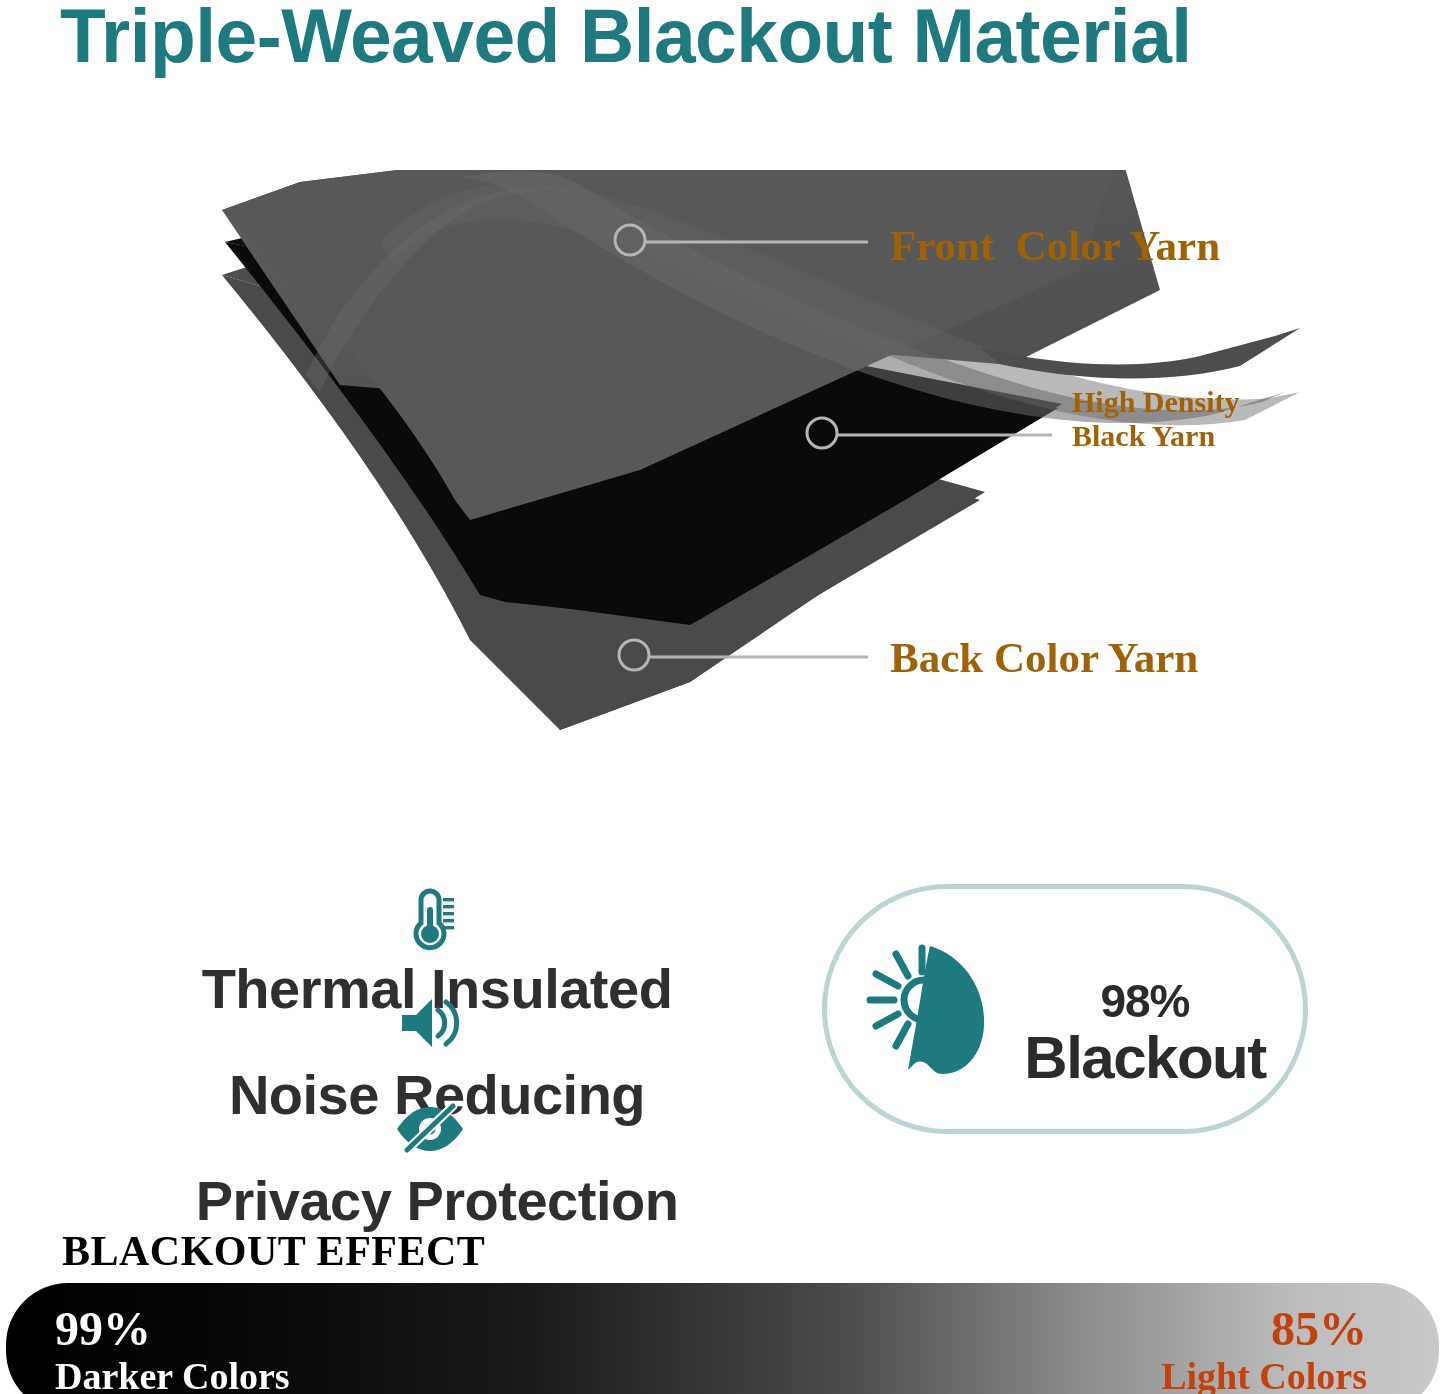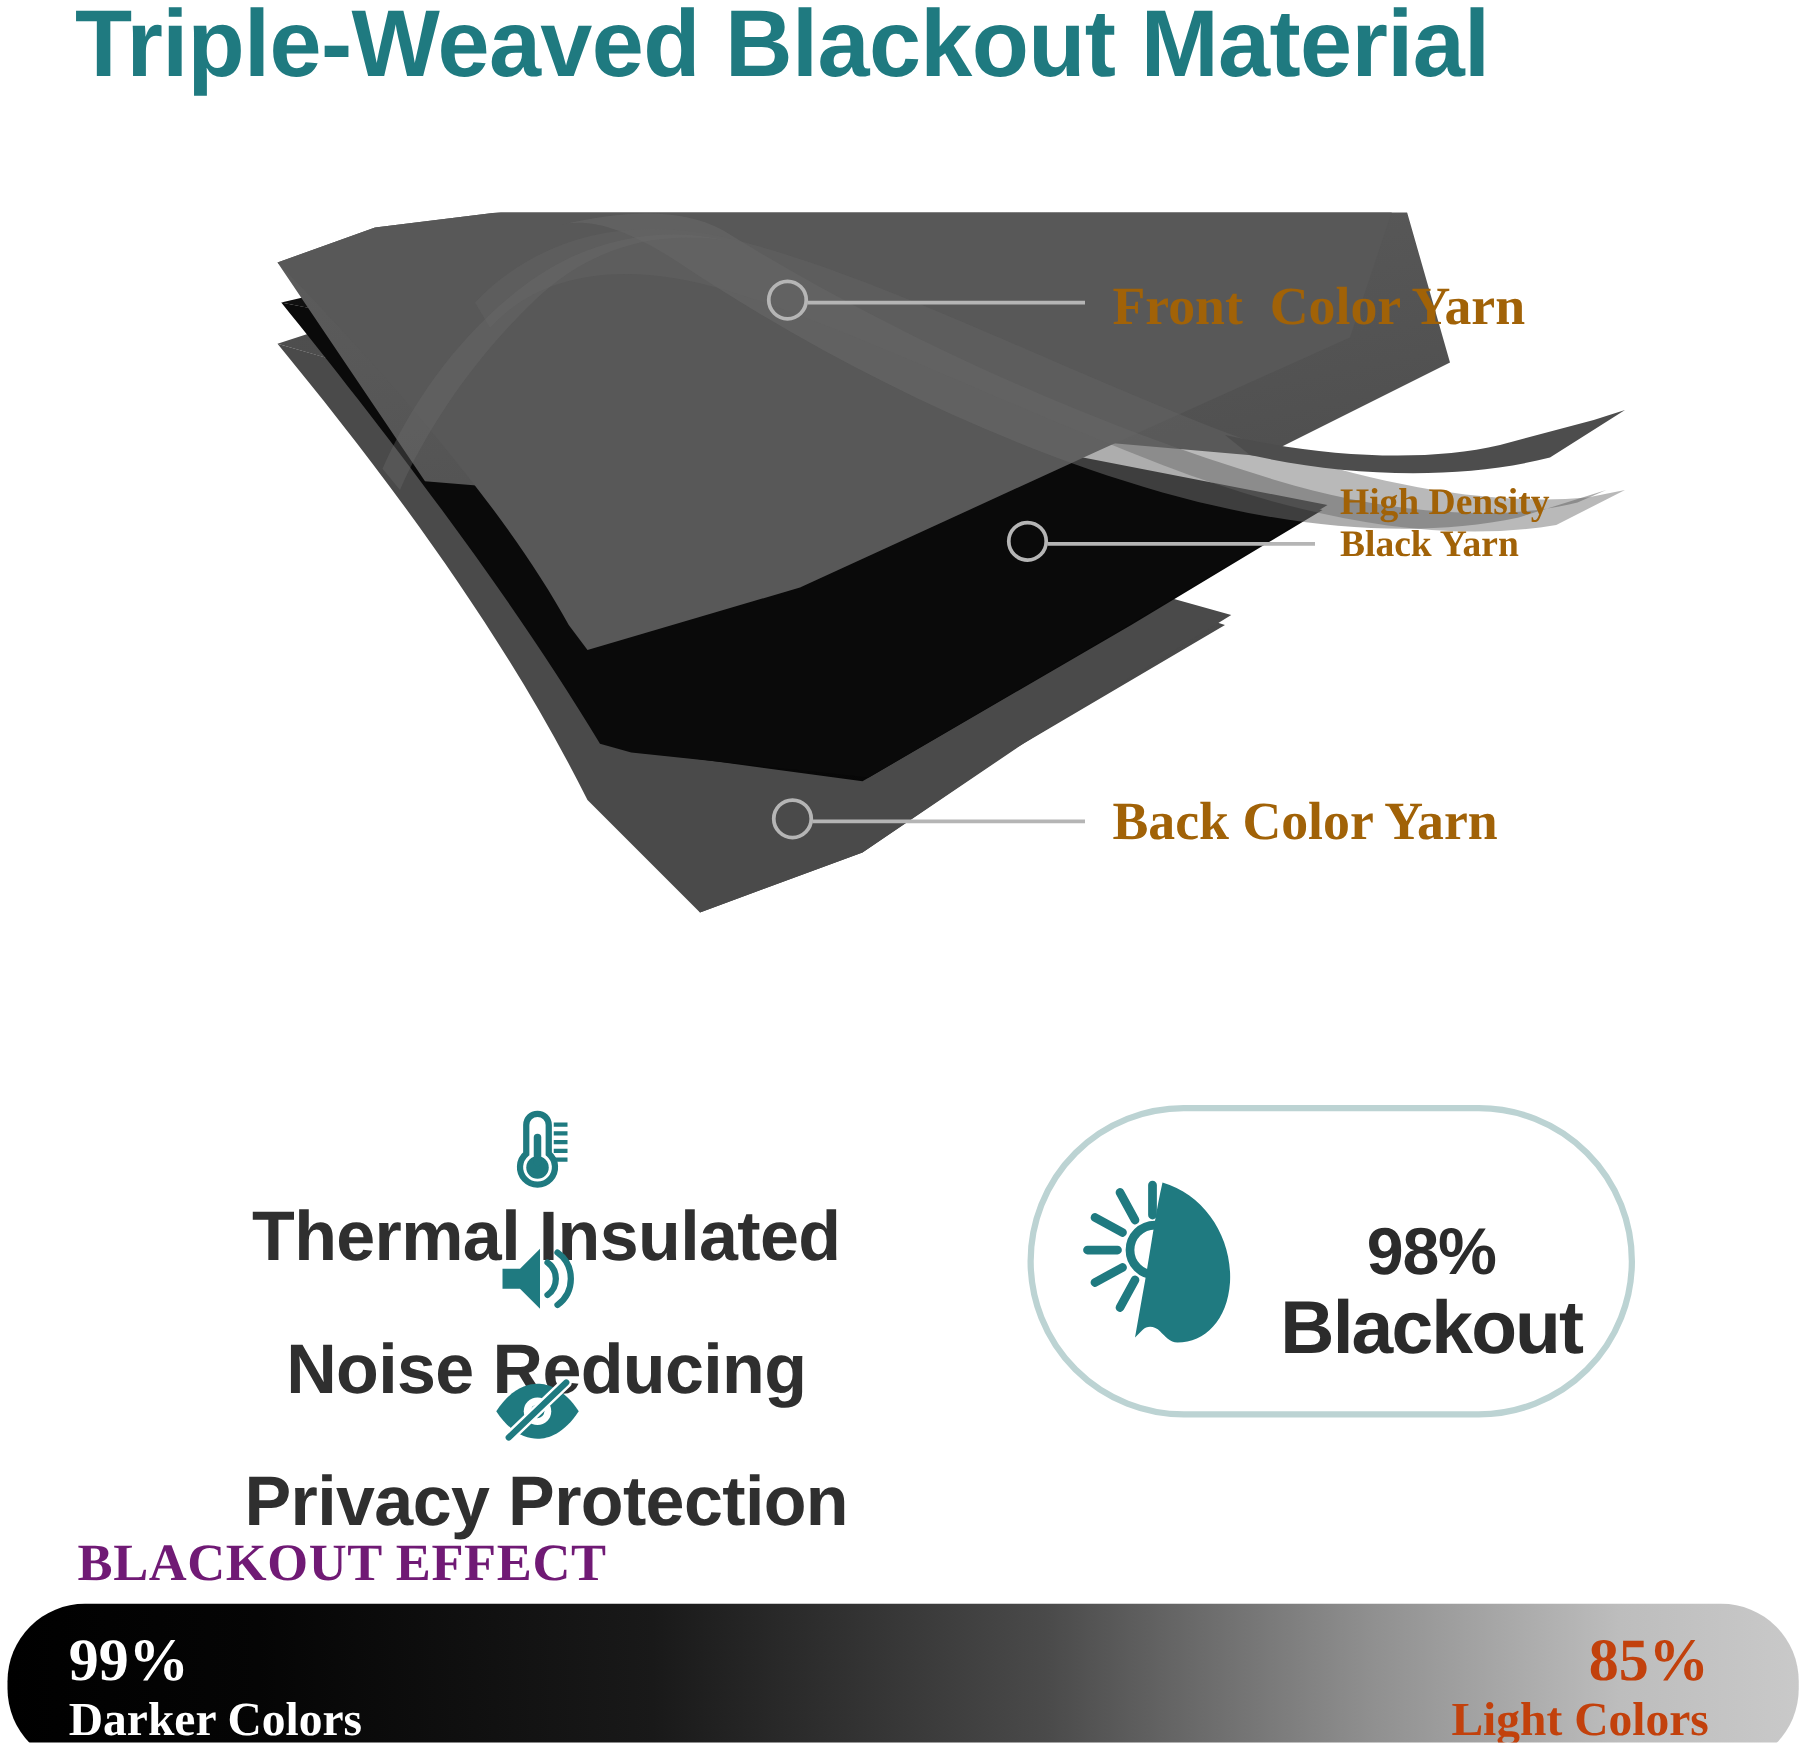--- a/index.html
+++ b/index.html
@@ -118,41 +118,41 @@
     margin-left: -6px;
   }
   #badge-text {
     font-family: "Liberation Sans Narrow", "Liberation Sans", sans-serif;
     font-weight: 700;
     color: #2b2b2b;
     line-height: 1.0;
     text-align: center;
   }
   #badge-pct {
-    font-size: 53px;
+    font-size: 46px;
     letter-spacing: -1px;
     display: block;
     margin-top: 48px;
   }
   #badge-word {
     font-size: 60px;
     letter-spacing: -1.5px;
     display: block;
     margin-top: 4px;
   }
 
   
   #effect-title {
     position: absolute;
     left: 62px;
     top: 1227px;
     font-family: "Liberation Serif", "DejaVu Serif", serif;
     font-weight: 700;
     font-size: 42px;
-    color: #701a75;
+    color: #000000;
     letter-spacing: 0.5px;
     white-space: nowrap;
   }
   #effect-bar {
     position: absolute;
     left: 6px;
     top: 1283px;
     width: 1433px;
     height: 130px;
     border-radius: 62px;

